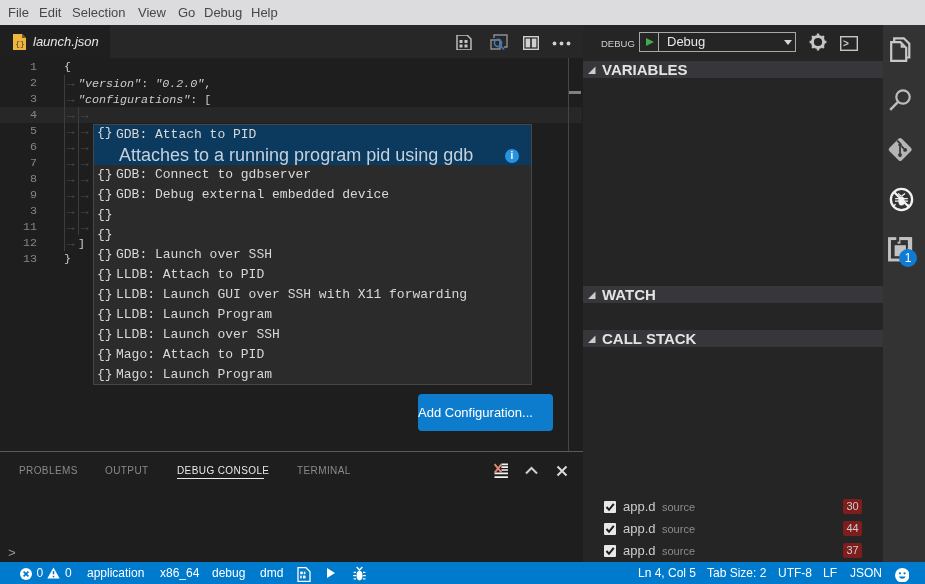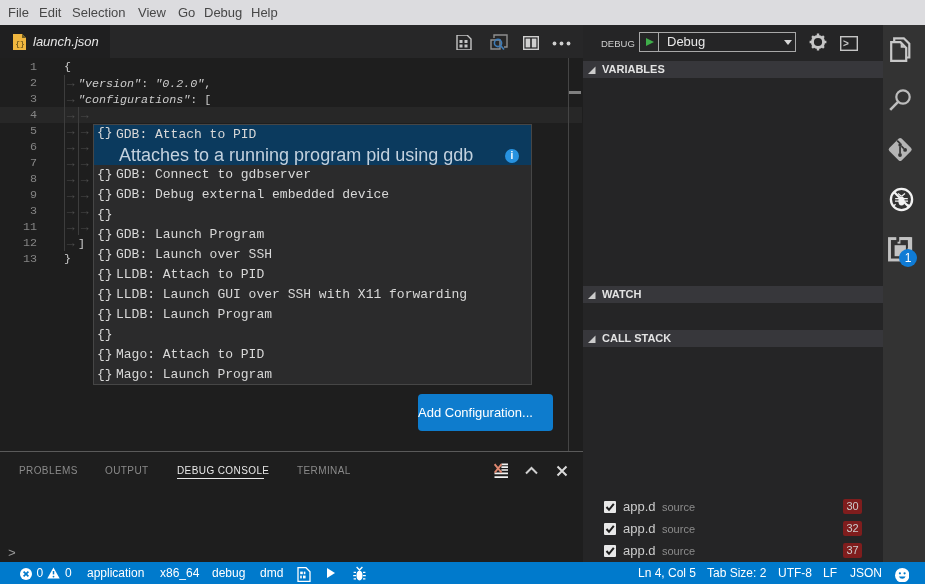--- a/index.html
+++ b/index.html
@@ -43,21 +43,21 @@
 #panel{left:0;top:452px;width:583px;height:110px;background:#1e1e1e;color:#8a8a8a;font-size:10px}
 #paneltop{left:0;top:451px;width:583px;height:1px;background:#5a5a5a}
 .ptab{position:absolute;top:13px;letter-spacing:.4px}
 #prompt{position:absolute;left:8px;top:94px;color:#9a9a9a;font-size:13px;font-family:"Liberation Mono",monospace}
 
 #statusbar{left:0;top:562px;width:925px;height:22px;background:#007acc;color:#fff;font-size:12px}
 #statusbar span{position:absolute;top:4px}
 
 #sidebar{left:583px;top:25px;width:300px;height:537px;background:#252526;color:#ccc}
 .shead{position:absolute;left:0;width:300px;height:17px;background:#37373b;color:#e3e3e3;
- font-size:11px;font-weight:bold;line-height:17px}
+ font-size:15px;font-weight:bold;line-height:17px}
 .shead .tw{position:absolute;left:5px;top:4.5px}
 .shead .tx{position:absolute;left:19px}
 .bprow{position:absolute;left:0;width:300px;height:22px;font-size:13px;color:#ccc}
 .cb{position:absolute;left:21px;top:5px;width:12px;height:12px;background:#e8e8e8;border-radius:1px}
 .bpn{position:absolute;left:40px;top:3px}
 .bps{position:absolute;left:79px;top:5px;font-size:11px;color:#8c8c8c}
 .badge{position:absolute;left:260px;top:3px;width:19px;height:15px;background:#7f1d1d;border-radius:2px;
  font-size:11px;color:#ccc;text-align:center;line-height:15px}
 
 #activitybar{left:883px;top:25px;width:42px;height:537px;background:#333333}
@@ -151,26 +151,26 @@
  <div class="abs" id="suggest">
   <div id="sel">
    <span class="sic">{}</span>
           <span class="slb" style="top:0;line-height:20px;position:absolute">GDB: Attach to PID</span>
    <div id="docs">Attaches to a running program pid using gdb</div>
    <div id="info">i</div>
   </div>
   <div class="srow" style="top:40px"><span class="sic">{}</span><span class="slb">GDB: Connect to gdbserver</span></div>
   <div class="srow" style="top:60px"><span class="sic">{}</span><span class="slb">GDB: Debug external embedded device</span></div>
   <div class="srow" style="top:80px"><span class="sic">{}</span></div>
-  <div class="srow" style="top:100px"><span class="sic">{}</span><span class="slb">GDB: Launch Program</span></div>
+  <div class="srow" style="top:100px"><span class="sic">{}</span></div>
   <div class="srow" style="top:120px"><span class="sic">{}</span><span class="slb">GDB: Launch over SSH</span></div>
   <div class="srow" style="top:140px"><span class="sic">{}</span><span class="slb">LLDB: Attach to PID</span></div>
   <div class="srow" style="top:160px"><span class="sic">{}</span><span class="slb">LLDB: Launch GUI over SSH with X11 forwarding</span></div>
   <div class="srow" style="top:180px"><span class="sic">{}</span><span class="slb">LLDB: Launch Program</span></div>
-  <div class="srow" style="top:200px"><span class="sic">{}</span></div>
+  <div class="srow" style="top:200px"><span class="sic">{}</span><span class="slb">LLDB: Launch over SSH</span></div>
   <div class="srow" style="top:220px"><span class="sic">{}</span><span class="slb">Mago: Attach to PID</span></div>
   <div class="srow" style="top:240px"><span class="sic">{}</span><span class="slb">Mago: Launch Program</span></div>
  </div>
  <div class="abs" id="addcfg">Add Configuration...</div>
  <div class="abs" id="ruler"></div>
  <div class="abs" id="rdash"></div>
 </div>
 
 <div class="abs" id="paneltop"></div>
 <div class="abs" id="panel">
@@ -238,21 +238,21 @@
   <span class="bpn">app.d</span>
         <span class="bps">source</span>
         <span class="badge">30</span>
  </div>
  <div class="bprow" style="top:493px">
   <div class="cb"><svg width="12" height="12" viewBox="0 0 12 12">
             <path d="M2.5 6 l2.5 2.8 L9.8 2.8" fill="none" stroke="#1e1e1e" stroke-width="2"></path>
           </svg></div>
   <span class="bpn">app.d</span>
         <span class="bps">source</span>
-        <span class="badge">32</span>
+        <span class="badge">44</span>
  </div>
  <div class="bprow" style="top:515px">
   <div class="cb"><svg width="12" height="12" viewBox="0 0 12 12">
             <path d="M2.5 6 l2.5 2.8 L9.8 2.8" fill="none" stroke="#1e1e1e" stroke-width="2"></path>
           </svg></div>
   <span class="bpn">app.d</span>
         <span class="bps">source</span>
         <span class="badge">37</span>
  </div>
 </div>

